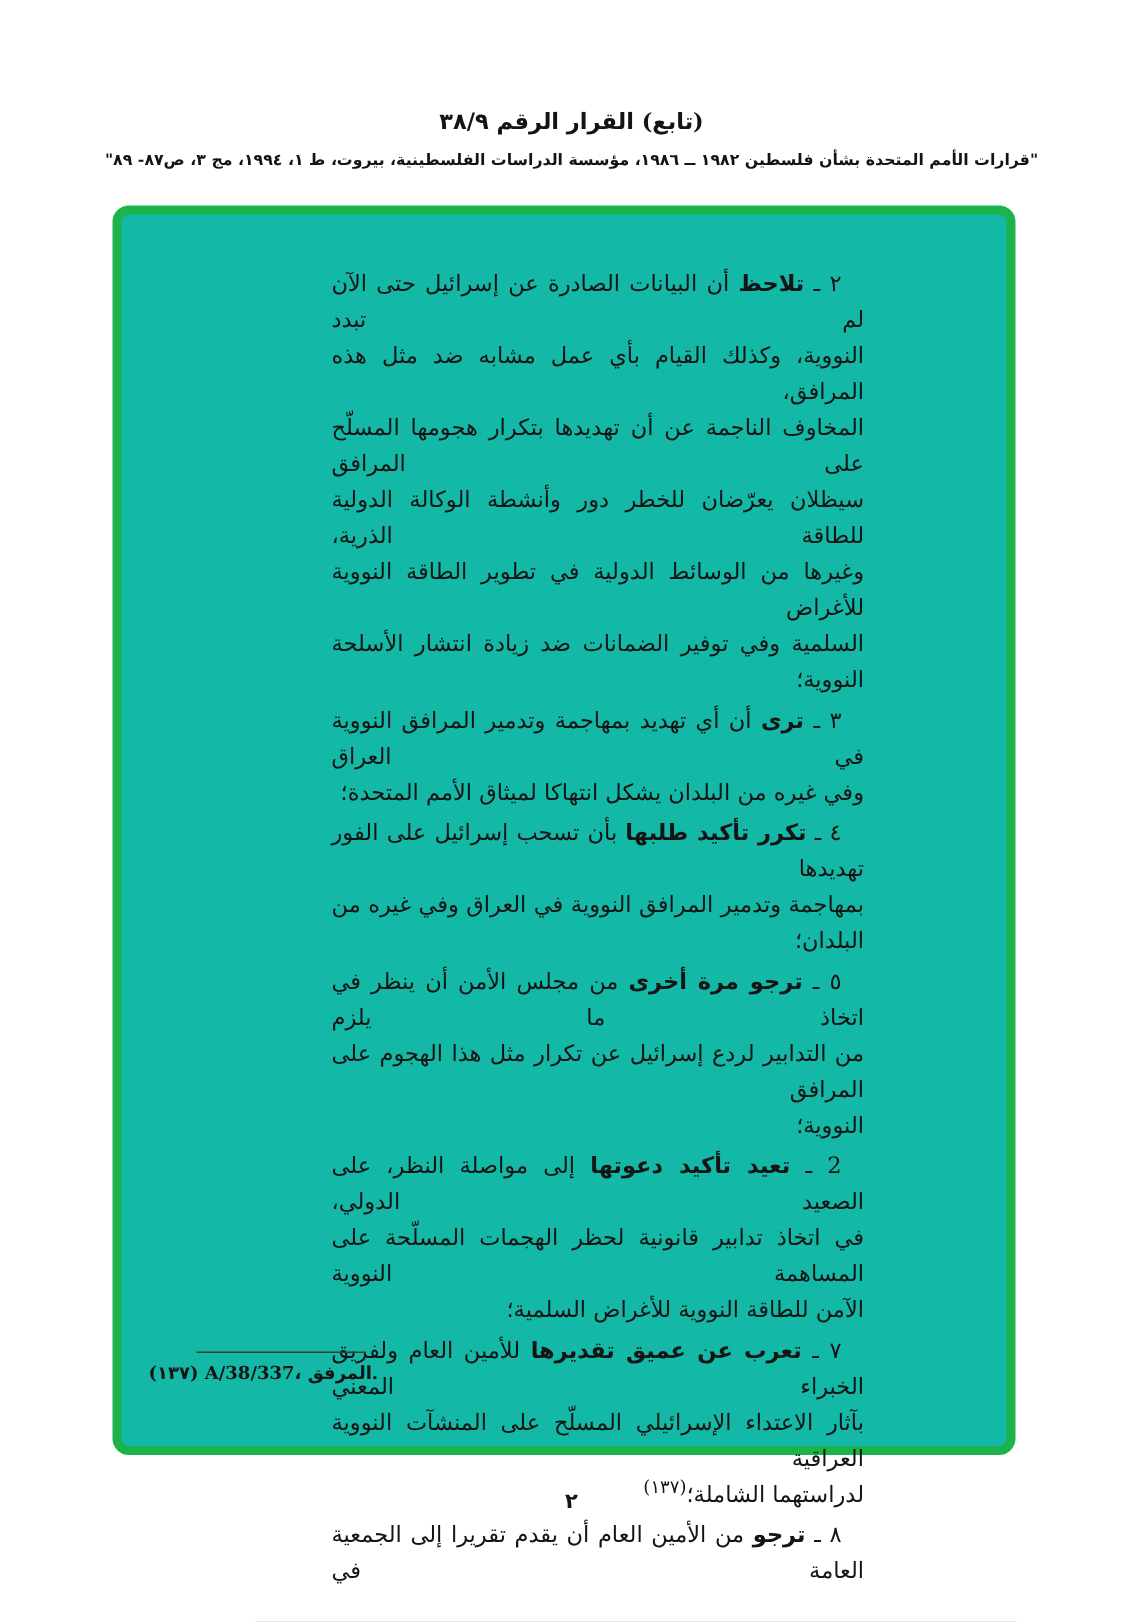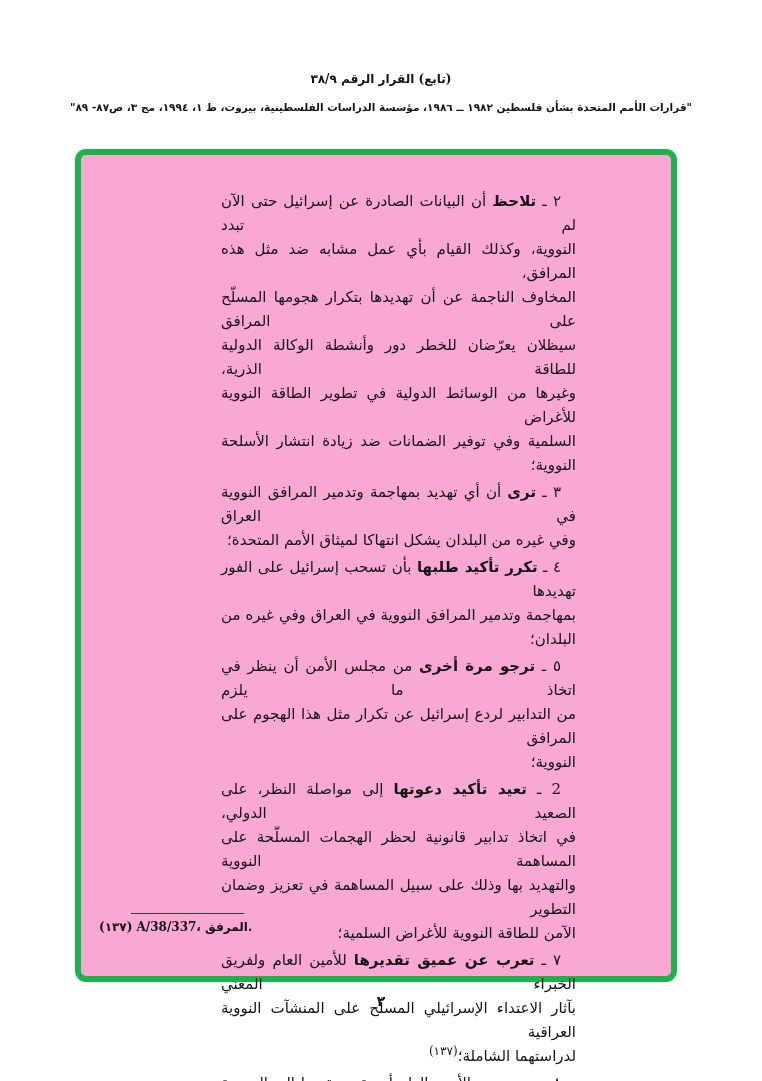--- a/index.html
+++ b/index.html
@@ -11,39 +11,38 @@
     background: #ffffff;
     font-family: "DejaVu Serif", "DejaVu Sans", serif;
     color: #141414;
     direction: rtl;
     overflow: hidden;
   }
   .doc-title {
     position: absolute;
     top: 72px; left: 0; width: 100%;
     text-align: center;
-    font-size: 12px;
+    font-size: 15px;
     font-weight: bold;
   }
   .doc-source {
     position: absolute;
     top: 101px; left: 0; width: 100%;
     text-align: center;
     font-size: 10.5px;
     font-weight: bold;
     letter-spacing: 0.2px;
   }
   .green-box {
     position: absolute;
     top: 137px; left: 75px;
     width: 602px; height: 833px;
     border: 6px solid #1cb24c;
     border-radius: 11px;
-    background: #f9a8d4;
-    margin-top: 12px;
+    background: #14b8a6;
   }
   .text-col {
     position: relative;
     width: 355px;
     margin-right: 95px;
     padding-top: 34px;
     direction: rtl;
     font-size: 15px;
   }
   .para { margin-bottom: 3px; }
@@ -120,21 +119,20 @@
             <div class="line last"><span>بمهاجمة وتدمير المرافق النووية في العراق وفي غيره من البلدان؛</span></div>
           </div>
           <div class="para">
             <div class="line first"><span>٥ ـ </span><span class="bold">ترجو مرة أخرى</span><span> من مجلس الأمن أن ينظر في اتخاذ ما يلزم</span></div>
             <div class="line"><span>من التدابير لردع إسرائيل عن تكرار مثل هذا الهجوم على المرافق</span></div>
             <div class="line last"><span>النووية؛</span></div>
           </div>
           <div class="para">
             <div class="line first"><span>2 ـ </span><span class="bold">تعيد تأكيد دعوتها</span><span> إلى مواصلة النظر، على الصعيد الدولي،</span></div>
             <div class="line"><span>في اتخاذ تدابير قانونية لحظر الهجمات المسلّحة على المساهمة النووية</span></div>
-            <div class="line"><span>والتهديد بها وذلك على سبيل المساهمة في تعزيز وضمان التطوير</span></div>
             <div class="line last"><span>الآمن للطاقة النووية للأغراض السلمية؛</span></div>
           </div>
           <div class="para">
             <div class="line first"><span>٧ ـ </span><span class="bold">تعرب عن عميق تقديرها</span><span> للأمين العام ولفريق الخبراء المعني</span></div>
             <div class="line"><span>بآثار الاعتداء الإسرائيلي المسلّح على المنشآت النووية العراقية</span></div>
             <div class="line last"><span>لدراستهما الشاملة؛</span><sup>(١٣٧)</sup></div>
           </div>
           <div class="para">
             <div class="line first"><span>٨ ـ </span><span class="bold">ترجو</span><span> من الأمين العام أن يقدم تقريرا إلى الجمعية العامة في</span></div>
           </div>

